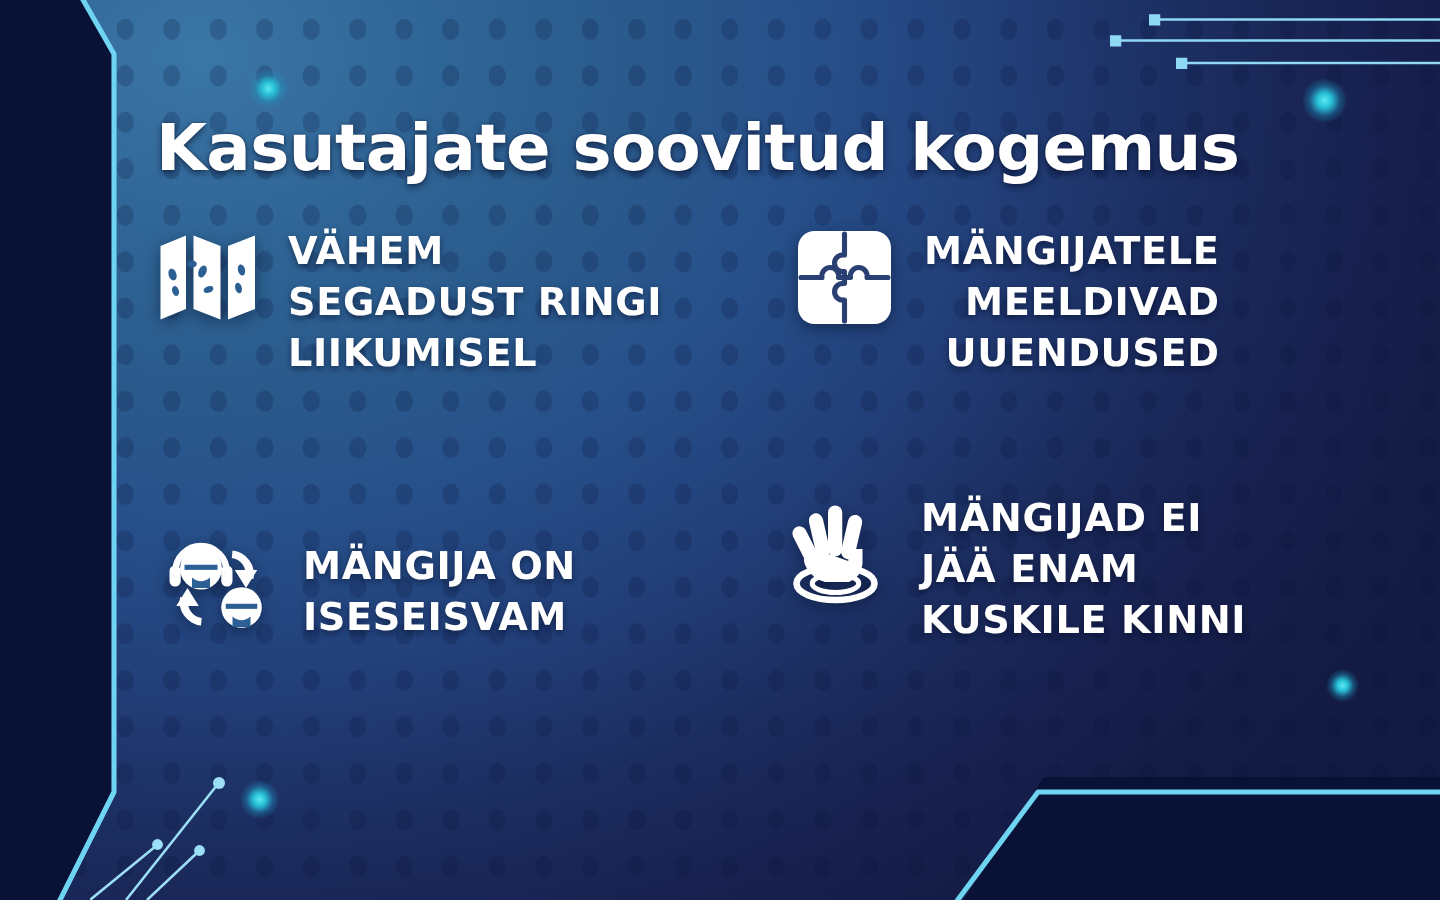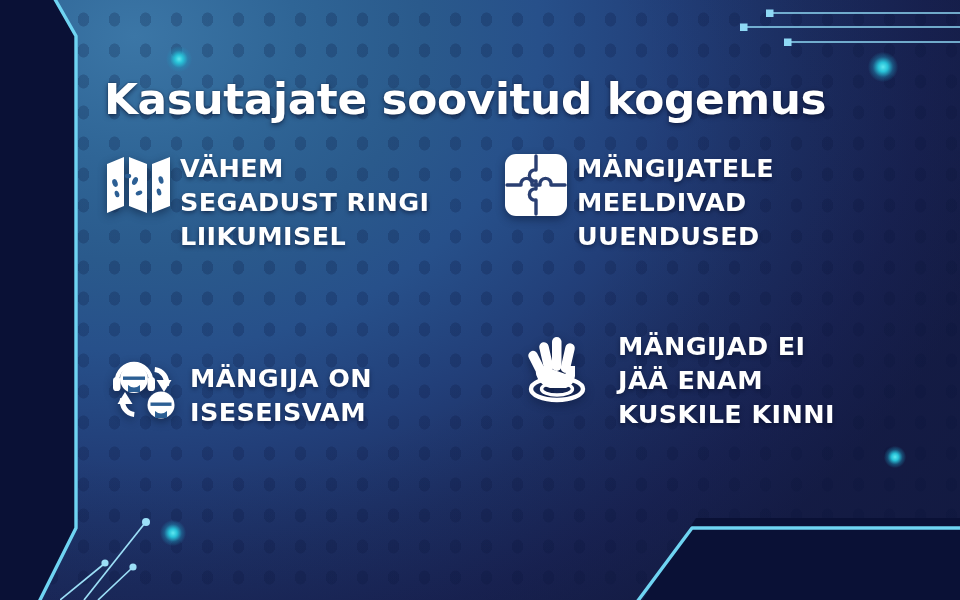--- a/index.html
+++ b/index.html
@@ -113,24 +113,24 @@
   .grid {
     position: absolute;
     left: 0; top: 150px;
     width: 960px;
   }
 
   .feature {
     position: absolute;
     display: flex;
     align-items: flex-start;
-    gap: 6px;
+    gap: 18px;
   }
   .f0 { left: 104px;  top: 0px;   }
-  .f1 { left: 501px;  top: 0px;   }
+  .f1 { left: 528px;  top: 0px; text-align: right;   }
   .f2 { left: 108px;  top: 202px; align-items: center; }
   .f3 { left: 518px;  top: 180px; }
 
   .ficon {
     flex: 0 0 auto;
     width: 70px;
     height: 70px;
     filter: drop-shadow(0 3px 5px rgba(3,8,30,0.45));
   }
   .f2 .ficon { width: 76px; height: 72px; }
@@ -142,21 +142,21 @@
     font-size: 25.5px;
     line-height: 1.33;
     letter-spacing: 0.4px;
     color: #ffffff;
     text-transform: uppercase;
     text-shadow: 0 2px 4px rgba(4,10,34,0.5);
     white-space: pre-line;
     padding-top: 2px;
   }
   .f2 .flabel { padding-top: 10px; }
-  .f3 .flabel { padding-top: 0px; margin-left: 16px; }
+  .f3 .flabel { padding-top: 0px; }
 </style>
 </head>
 <body>
 
 <div id="stage">
 
   <div class="bg-base"></div>
   <div class="bg-dots"></div>
   <div class="bg-vig"></div>
 

